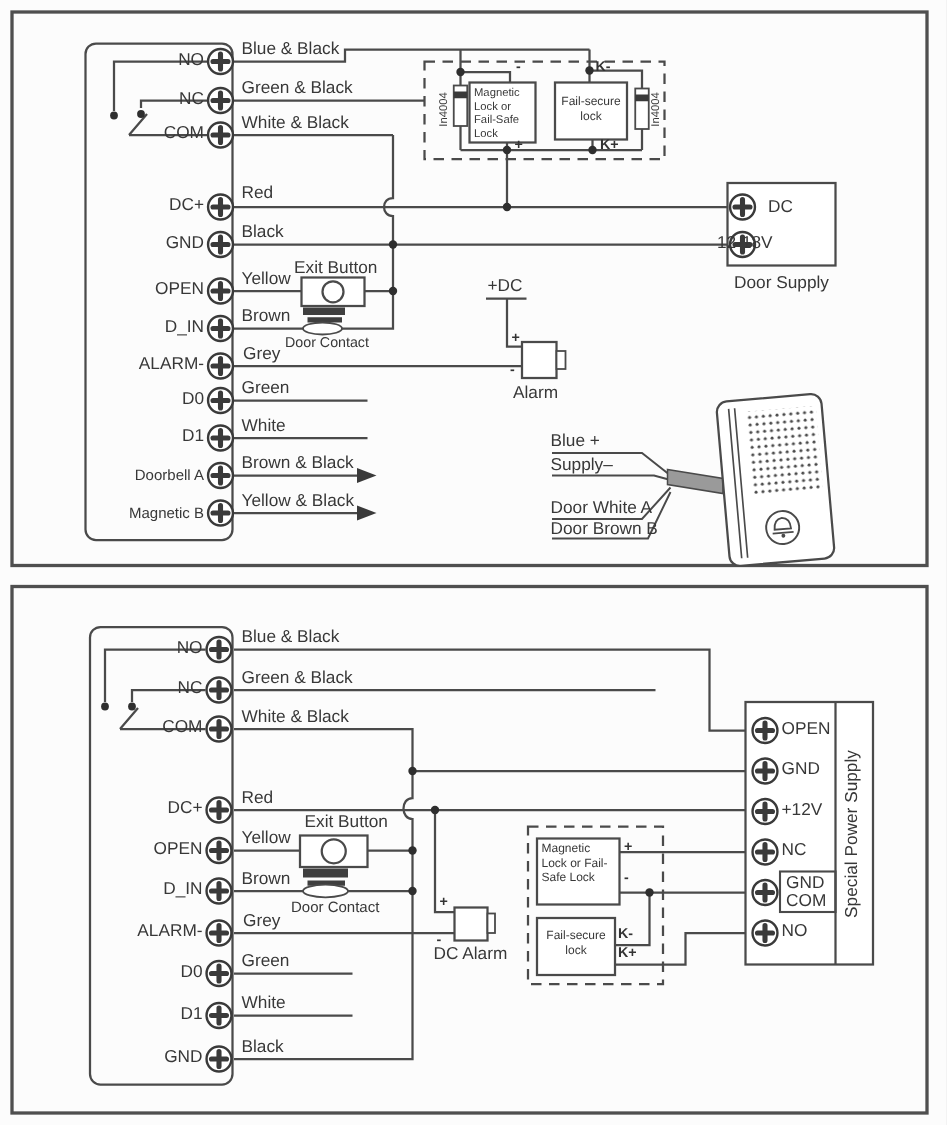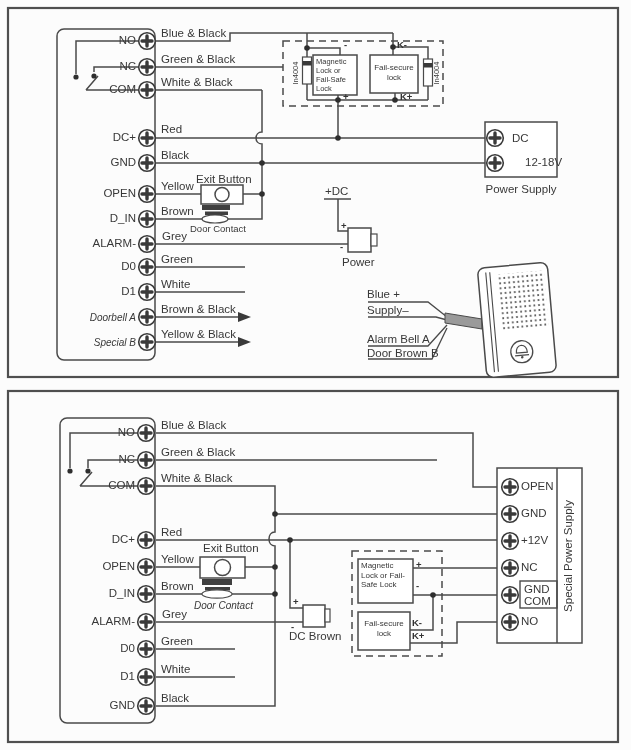--- a/index.html
+++ b/index.html
@@ -1,21 +1,21 @@
 <!DOCTYPE html>
 <html><head>
 <meta charset="utf-8">
 <style>
   html,body{margin:0;padding:0;background:#eee;}
   #wrap{position:relative;width:631px;height:750px;background:#fcfcfc;
         font-family:"Liberation Sans",sans-serif;overflow:hidden;}
   #wires{position:absolute;left:0;top:0;}
   .lbl{position:absolute;font-size:11.5px;color:#383838;white-space:nowrap;line-height:12px;}
   .tl{width:76px;text-align:right;}
-  .s10{font-size:10px;line-height:11px;font-style:italic;}
+  .s10{font-size:10px;line-height:11px;}
   .s95{font-size:9.5px;line-height:10px;}
   .s8{font-size:8px;line-height:9.5px;white-space:normal;}
   .s75{font-size:7.5px;line-height:9px;white-space:normal;}
   .ctr{text-align:center;}
   .sign{font-size:9.5px;font-weight:700;line-height:9px;color:#333;}
   .vts{transform:rotate(-90deg);transform-origin:center center;text-align:center;}
 </style>
 </head>
 <body>
 
@@ -202,21 +202,21 @@
   <div class="lbl tl" style="left:60px;top:60px">NC</div>
   <div class="lbl tl" style="left:60px;top:83px">COM</div>
   <div class="lbl tl" style="left:60px;top:131px">DC+</div>
   <div class="lbl tl" style="left:60px;top:156px">GND</div>
   <div class="lbl tl" style="left:60px;top:187px">OPEN</div>
   <div class="lbl tl" style="left:60px;top:212px">D_IN</div>
   <div class="lbl tl" style="left:60px;top:237px">ALARM-</div>
   <div class="lbl tl" style="left:60px;top:260px">D0</div>
   <div class="lbl tl" style="left:60px;top:285px">D1</div>
   <div class="lbl tl s10" style="left:60px;top:312px">Doorbell A</div>
-  <div class="lbl tl s10" style="left:60px;top:337px">Special B</div>
+  <div class="lbl tl s10" style="left:60px;top:337px">Magnetic B</div>
 
   <div class="lbl" style="left:161px;top:27px">Blue &amp; Black</div>
   <div class="lbl" style="left:161px;top:53px">Green &amp; Black</div>
   <div class="lbl" style="left:161px;top:76px">White &amp; Black</div>
   <div class="lbl" style="left:161px;top:123px">Red</div>
   <div class="lbl" style="left:161px;top:149px">Black</div>
   <div class="lbl" style="left:161px;top:180px">Yellow</div>
   <div class="lbl" style="left:161px;top:205px">Brown</div>
   <div class="lbl" style="left:162px;top:230px">Grey</div>
   <div class="lbl" style="left:161px;top:253px">Green</div>
@@ -232,29 +232,29 @@
   <div class="lbl s75 vts" style="left:276px;top:68px;width:40px;height:10px">In4004</div>
   <div class="lbl s75 vts" style="left:417px;top:68px;width:40px;height:10px">In4004</div>
   <div class="lbl sign" style="left:344px;top:40px">-</div>
   <div class="lbl sign" style="left:343px;top:92px">+</div>
   <div class="lbl sign" style="left:397px;top:40px">K-</div>
   <div class="lbl sign" style="left:400px;top:92px">K+</div>
 
   <div class="lbl" style="left:325px;top:185px">+DC</div>
   <div class="lbl sign" style="left:341px;top:221px">+</div>
   <div class="lbl sign" style="left:340px;top:242px">-</div>
-  <div class="lbl" style="left:342px;top:256px">Power</div>
+  <div class="lbl" style="left:342px;top:256px">Alarm</div>
 
   <div class="lbl" style="left:512px;top:132px">DC</div>
-  <div class="lbl" style="left:525px;top:156px">12-18V</div>
-  <div class="lbl ctr" style="left:478px;top:183px;width:86px">Power Supply</div>
+  <div class="lbl" style="left:478px;top:156px">12-18V</div>
+  <div class="lbl ctr" style="left:478px;top:183px;width:86px">Door Supply</div>
 
   <div class="lbl" style="left:367px;top:288px">Blue +</div>
   <div class="lbl" style="left:367px;top:304px">Supply–</div>
-  <div class="lbl" style="left:367px;top:333px">Alarm Bell A</div>
+  <div class="lbl" style="left:367px;top:333px">Door White A</div>
   <div class="lbl" style="left:367px;top:347px">Door Brown B</div>
 </div>
 
 <div>
   <div class="lbl tl" style="left:59px;top:426px">NO</div>
   <div class="lbl tl" style="left:59px;top:453px">NC</div>
   <div class="lbl tl" style="left:59px;top:479px">COM</div>
   <div class="lbl tl" style="left:59px;top:533px">DC+</div>
   <div class="lbl tl" style="left:59px;top:560px">OPEN</div>
   <div class="lbl tl" style="left:59px;top:587px">D_IN</div>
@@ -272,21 +272,21 @@
   <div class="lbl" style="left:162px;top:608px">Grey</div>
   <div class="lbl" style="left:161px;top:635px">Green</div>
   <div class="lbl" style="left:161px;top:663px">White</div>
   <div class="lbl" style="left:161px;top:692px">Black</div>
 
   <div class="lbl" style="left:203px;top:542px">Exit Button</div>
   <div class="lbl s10" style="left:194px;top:600px">Door Contact</div>
 
   <div class="lbl sign" style="left:293px;top:597px">+</div>
   <div class="lbl sign" style="left:291px;top:622px">-</div>
-  <div class="lbl" style="left:289px;top:630px">DC Brown</div>
+  <div class="lbl" style="left:289px;top:630px">DC Alarm</div>
 
   <div class="lbl s8" style="left:361px;top:561px;width:48px">Magnetic Lock or Fail-Safe Lock</div>
   <div class="lbl s8 ctr" style="left:359px;top:619px;width:50px">Fail-secure lock</div>
   <div class="lbl sign" style="left:416px;top:560px">+</div>
   <div class="lbl sign" style="left:416px;top:581px">-</div>
   <div class="lbl sign" style="left:412px;top:618px">K-</div>
   <div class="lbl sign" style="left:412px;top:631px">K+</div>
 
   <div class="lbl" style="left:521px;top:480px">OPEN</div>
   <div class="lbl" style="left:521px;top:507px">GND</div>

